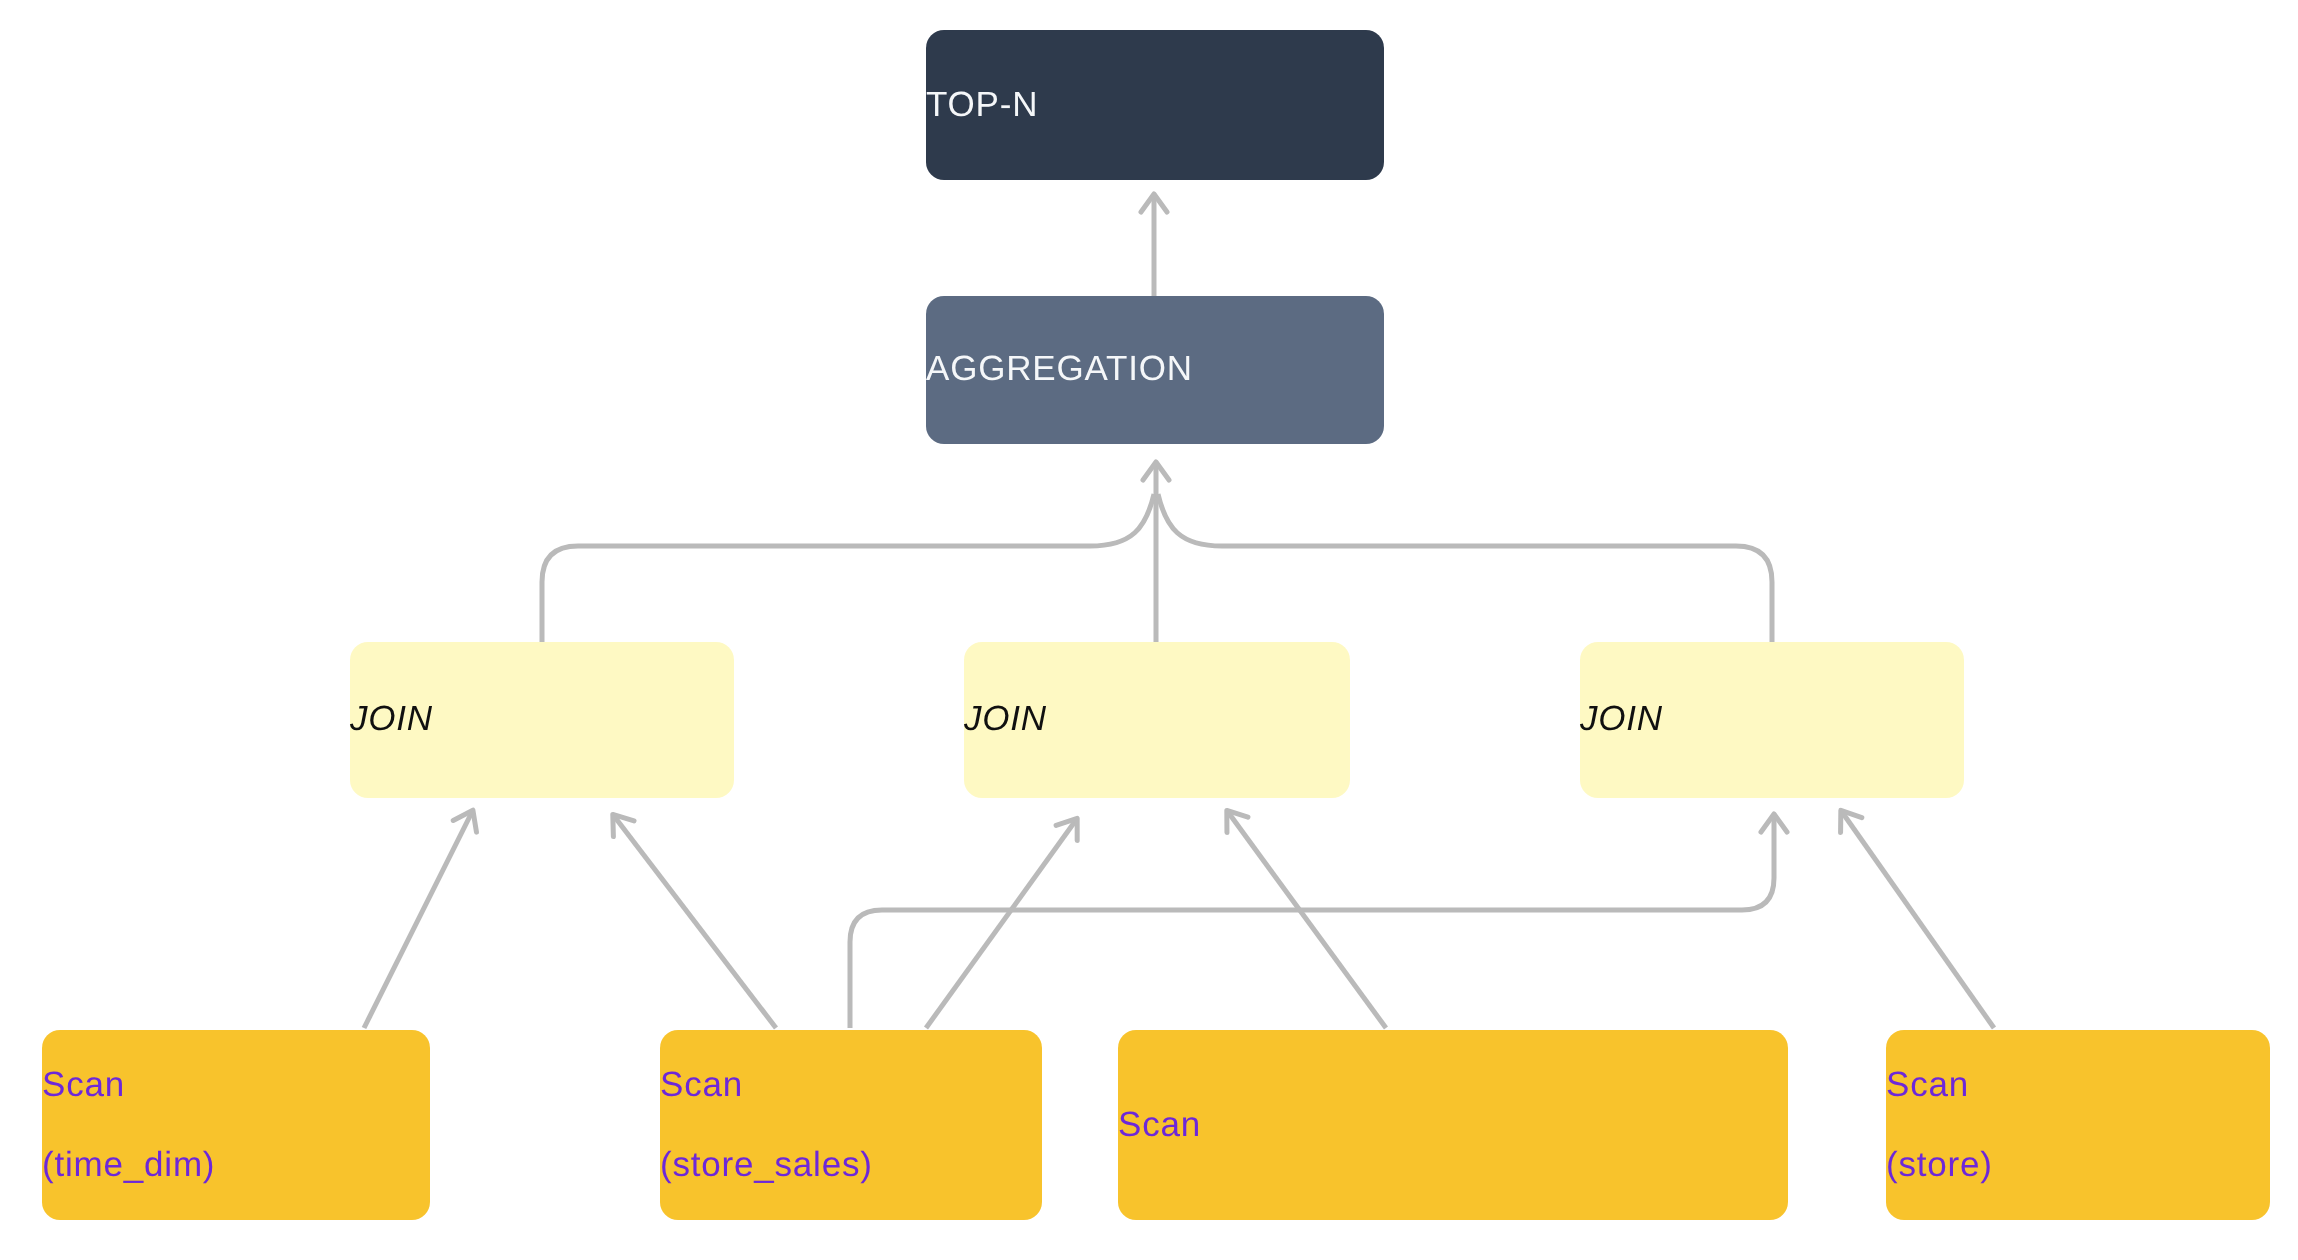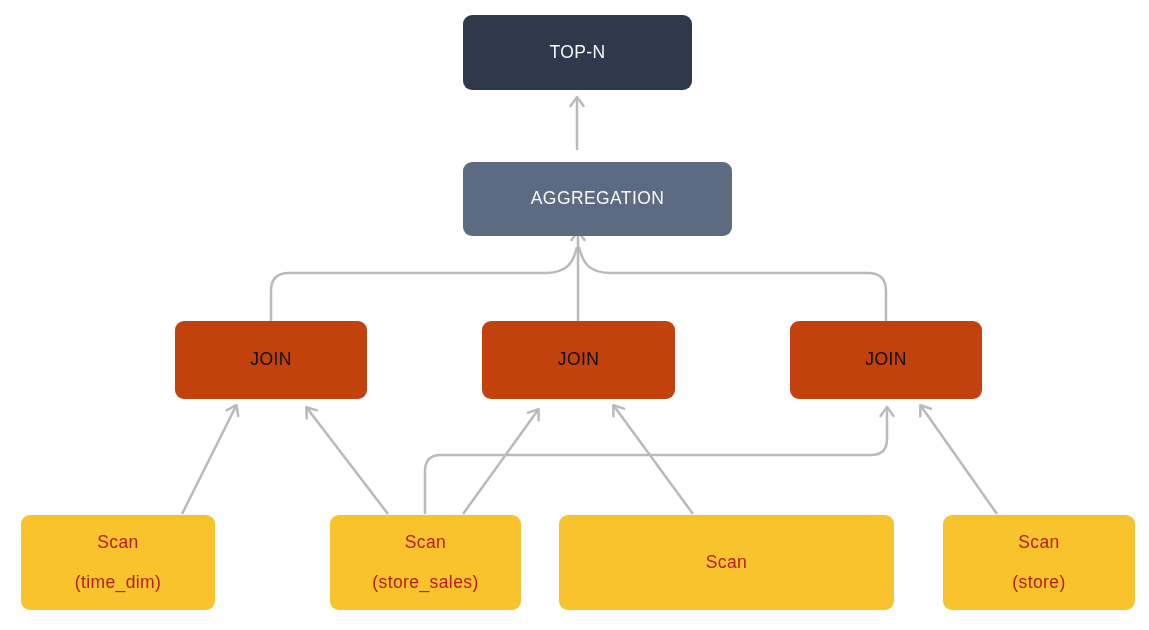--- a/index.html
+++ b/index.html
@@ -19,34 +19,34 @@
     position: absolute;
     left: 0; top: 0;
     width: 1149px;
     height: 630px;
   }
   .node {
     position: absolute;
     border-radius: 9px;
     display: flex;
     flex-direction: column;
-    align-items: center;
+    align-items: flex-start;
     justify-content: center;
     font-size: 17.5px;
     letter-spacing: 0.4px;
     text-align: center;
     line-height: 1.55;
   }
   .node-dark   { background: #2E3A4C; color: #F5F7F9; }
   .node-slate  { background: #5C6B82; color: #F5F7F9; }
-  .node-cyan   { background: #c2410c; color: #101010; }
-  .node-yellow { background: #F8C32C; color: #b91c1c; gap: 12px; }
+  .node-cyan   { background: #fef9c3; color: #101010; font-style: italic; }
+  .node-yellow { background: #F8C32C; color: #6d28d9; gap: 12px; }
 
   .n-topn        { left: 463px; top: 15px;  width: 229px; height: 75px; }
-  .n-aggregation { left: 463px; top: 162px; width: 269px; height: 74px; }
+  .n-aggregation { left: 463px; top: 148px; width: 229px; height: 74px; }
   .n-join-left   { left: 175px; top: 321px; width: 192px; height: 78px; }
   .n-join-middle { left: 482px; top: 321px; width: 193px; height: 78px; }
   .n-join-right  { left: 790px; top: 321px; width: 192px; height: 78px; }
   .n-scan-1      { left: 21px;  top: 515px; width: 194px; height: 95px; }
   .n-scan-2      { left: 330px; top: 515px; width: 191px; height: 95px; }
   .n-scan-3      { left: 559px; top: 515px; width: 335px; height: 95px; }
   .n-scan-4      { left: 943px; top: 515px; width: 192px; height: 95px; }
 
   .edge {
     fill: none;

